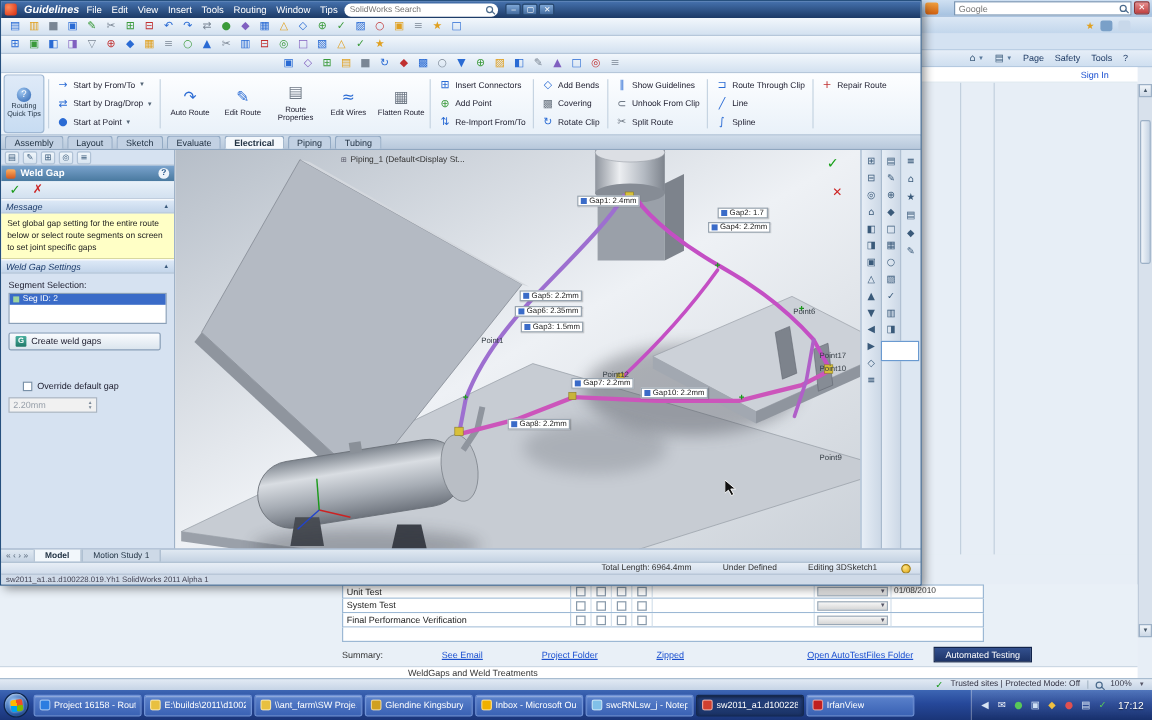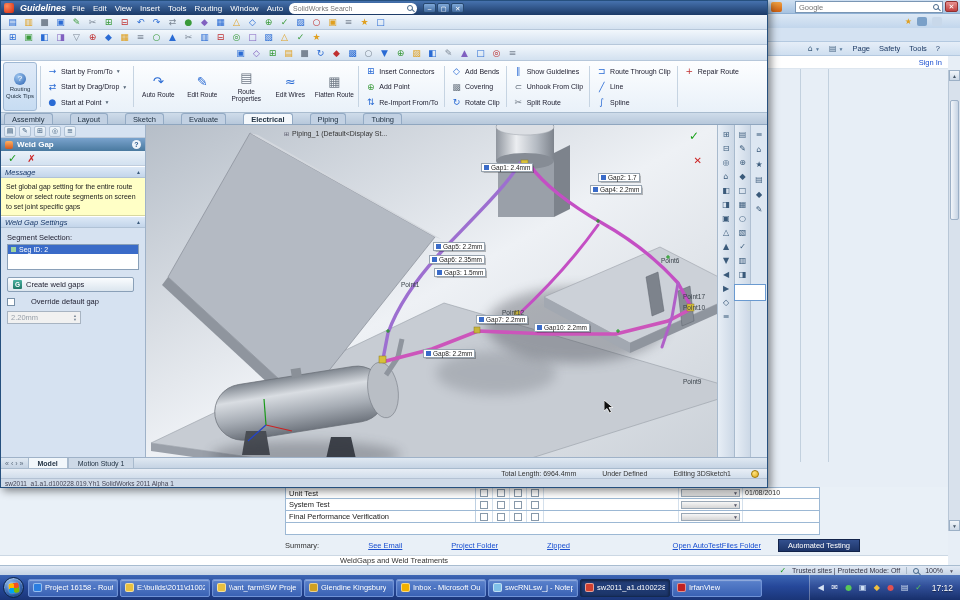--- a/index.html
+++ b/index.html
@@ -16,21 +16,21 @@
   .mag{width:6px;height:6px;border:1.3px solid #4a6a8c;border-radius:50%;position:relative;flex:none;}
   .mag::after{content:"";position:absolute;width:4px;height:1.3px;background:#4a6a8c;transform:rotate(45deg);right:-3px;bottom:-1.5px;}
   .ie-close{position:absolute;right:2px;top:1px;width:13px;height:11px;background:linear-gradient(#e89090,#c04040);border:1px solid #903030;border-radius:2px;color:#fff;font-size:7px;line-height:10px;text-align:center;}
   .ie-r2{position:absolute;left:0;top:14px;right:0;height:14px;background:linear-gradient(#dce8f5,#c2d6ec);display:flex;justify-content:flex-end;align-items:center;gap:5px;padding-right:18px;}
   .ie-r2 .mini{width:10px;height:9px;border-radius:2px;}
   .ie-r3{position:absolute;left:0;top:28px;right:0;height:14px;background:#d4e2f2;border-bottom:1px solid #b4c9e0;}
   .ie-cmd{position:absolute;left:0;top:42px;right:0;height:14px;background:linear-gradient(#e6eef8,#cfdff0);display:flex;justify-content:flex-end;align-items:center;gap:9px;padding-right:20px;font-size:7.5px;color:#17345f;border-bottom:1px solid #b4c9e0;}
   .ie-cmd .car{font-size:5px;color:#5a7a9c;}
   .cmd-item{display:flex;align-items:center;gap:2px;}
   .ie-pagehead{position:absolute;left:0;top:56px;right:12px;height:13px;background:#fff;border-bottom:1px solid #dde6ef;}
-  .signin{position:absolute;right:6px;top:2px;color:#1a4fd0;font-size:7.5px;}
+  .signin{position:absolute;right:24px;top:2px;color:#1a4fd0;font-size:7.5px;}
   .ie-page-right{position:absolute;left:752px;top:69px;right:12px;bottom:113px;background:#e7eef6;}
   .vline{position:absolute;top:0;bottom:0;width:1px;background:#c2d0de;}
   .ie-scroll{position:absolute;right:0;top:70px;width:12px;bottom:44px;background:#d8e1ec;border-left:1px solid #b8c6d6;}
   .scroll-btn{height:11px;background:linear-gradient(#f2f6fa,#ccd8e6);border:1px solid #9cb0c6;font-size:5px;color:#456;text-align:center;line-height:10px;}
   .scroll-btn.dn{position:absolute;bottom:0;left:0;right:0;}
   .scroll-thumb{position:absolute;left:1px;right:1px;top:30px;height:120px;background:linear-gradient(90deg,#f2f6fa,#c6d4e4);border:1px solid #9cb0c6;border-radius:2px;}
   .ie-band{position:absolute;left:0;top:487px;right:12px;height:68px;background:#e9f0f7;}
   .web-table{position:absolute;left:285px;top:0;width:535px;}
   .wt-row{display:flex;height:12px;background:#fff;border:1px solid #9cb8d4;border-top:none;}
   .wt-row:first-of-type{border-top:1px solid #9cb8d4;}
@@ -75,21 +75,21 @@
   .rsep{width:1px;background:#c6d4e2;margin:4px 0;flex:none;}
   .qt{width:34px;flex:none;display:flex;flex-direction:column;align-items:center;justify-content:center;font-size:6px;line-height:1.15;text-align:center;color:#234;background:linear-gradient(#dfeaf8,#c7dcf2);border:1px solid #9fb8d4;border-radius:3px;}
   .qt-ico{width:12px;height:12px;border-radius:50%;background:radial-gradient(circle at 35% 30%,#9ec6f0,#2a62b0);color:#fff;font-size:8px;line-height:12px;text-align:center;margin-bottom:1px;}
   .stack{display:flex;flex-dire/ction:column;flex-direction:column;justify-content:space-between;padding:2px 0;}
   .ritem{display:flex;align-items:center;gap:3px;font-size:7px;color:#223;white-space:nowrap;padding:0 3px;height:14px;}
   .ritem .gl{width:11px;text-align:center;font-size:9px;}
   .caret{font-size:5px;color:#567;}
   .bigs{display:flex;gap:2px;}
   .rbig{width:42px;display:flex;flex-direction:column;align-items:center;justify-content:center;text-align:center;font-size:6.5px;line-height:1.1;color:#223;gap:2px;padding:2px 1px;border-radius:3px;}
   .rbig .gl{font-size:13px;}
-  .sw-tabs{position:absolute;left:0;right:0;top:112px;height:12px;background:linear-gradient(#cfdcea,#b7c8db);display:flex;align-items:flex-end;padding-left:3px;gap:17px;border-bottom:1px solid #8fa6bf;}
+  .sw-tabs{position:absolute;left:0;right:0;top:112px;height:12px;background:linear-gradient(#cfdcea,#b7c8db);display:flex;align-items:flex-end;padding-left:3px;gap:3px;border-bottom:1px solid #8fa6bf;}
   .swtab{font-size:7.5px;padding:1px 7px 0;background:#c2d1e3;border:1px solid #93aac4;border-bottom:none;border-radius:3px 3px 0 0;color:#234;white-space:nowrap;}
   .swtab.active{background:#f4f8fc;font-weight:bold;}
 
   
   .pm-panel{position:absolute;left:0;top:124px;width:145px;bottom:30px;background:#d6e2f1;border-right:1px solid #9fb2c8;overflow:hidden;}
   .pm-tabsrow{height:13px;display:flex;gap:3px;padding:1px 3px;border-bottom:1px solid #bcc9da;align-items:center;}
   .pm-tabico{width:12px;height:11px;display:flex;align-items:center;justify-content:center;background:linear-gradient(#f0f6fb,#d8e4f0);border:1px solid #b0c2d6;border-radius:2px;}
   .pm-tabico .gl{font-size:7px;}
   .pm-header{height:13px;background:linear-gradient(#7aa3cd,#49799f);color:#fff;display:flex;align-items:center;font-size:8px;font-weight:bold;padding:0 4px;gap:4px;}
   .pm-gear{width:8px;height:8px;background:linear-gradient(#ffb060,#d05820);border-radius:2px;flex:none;}
@@ -98,23 +98,23 @@
   .pm-ok{color:#1a9a1a;font-size:11px;font-weight:bold;}
   .pm-cancel{color:#cc2222;font-size:10px;font-weight:bold;}
   .pm-sec{height:12px;background:linear-gradient(#dde9f7,#c3d5ea);color:#1a3a6a;font-style:italic;font-size:7.5px;display:flex;align-items:center;padding:0 4px;border-top:1px solid #fff;border-bottom:1px solid #b0c2d6;}
   .pm-chev{margin-left:auto;font-size:5px;color:#3a5a7c;}
   .pm-msg{background:#ffffc6;border-bottom:1px solid #d8d8a0;padding:4px 5px;font-size:7px;line-height:1.4;color:#222;}
   .pm-body{padding:5px 6px;font-size:7.5px;color:#223;}
   .seg-label{margin-bottom:2px;}
   .pm-list{background:#fff;border:1px solid #8aa0b8;height:26px;margin:2px 0 7px;}
   .pm-list-item{background:#3a6bc8;color:#fff;font-size:7px;padding:1px 3px;display:flex;gap:3px;align-items:center;}
   .pm-list-item .sq{width:5px;height:5px;background:#9fd49f;flex:none;}
-  .pm-btn{display:flex;align-items:center;gap:4px;background:linear-gradient(#fafcfe,#dbe5ee);border:1px solid #8aa0b8;border-radius:2px;padding:2px 5px;width:96%;margin-bottom:5px;font-size:7.5px;}
+  .pm-btn{display:flex;align-items:center;gap:4px;background:linear-gradient(#fafcfe,#dbe5ee);border:1px solid #8aa0b8;border-radius:2px;padding:2px 5px;width:96%;margin-bottom:25px;font-size:7.5px;}
   .pm-btn-ico{width:9px;height:9px;background:linear-gradient(#4ab0a0,#207868);color:#fff;font-size:6.5px;line-height:9px;text-align:center;border-radius:1px;font-weight:bold;flex:none;}
-  .pm-check{display:flex;gap:16px;align-items:flex-end;margin-bottom:5px;}
+  .pm-check{display:flex;gap:4px;align-items:flex-end;margin-bottom:5px;margin-left:12px;}
   .pm-checkbox{width:8px;height:8px;background:#fff;border:1px solid #7890a8;flex:none;}
   .pm-spin{width:74px;height:13px;background:#f1f1f1;border:1px solid #a8b4c2;display:flex;align-items:center;color:#98a0aa;font-size:7.5px;padding:0 3px;}
   .pm-spin .arrows{margin-left:auto;display:flex;flex-direction:column;font-size:4px;color:#7a8898;line-height:4px;}
 
   
   .viewport{position:absolute;left:145px;top:124px;width:571px;bottom:30px;overflow:hidden;background:#dfe3e8;}
   .vp-svg{position:absolute;left:0;top:0;}
   .vp-breadcrumb{position:absolute;left:138px;top:5px;font-size:7px;color:#333;display:flex;gap:3px;align-items:center;z-index:3;}
   .bc-plus{font-size:6px;color:#556;}
   .vp-ok{position:absolute;right:18px;top:4px;color:#18a018;font-size:12px;font-weight:bold;z-index:3;}
@@ -282,21 +282,21 @@
       <div class="sw-logo"></div>
       <span class="sw-brand">Guidelines</span>
       <div class="sw-menus">
         <span class="menu-item">File</span>
           <span class="menu-item">Edit</span>
           <span class="menu-item">View</span>
           <span class="menu-item">Insert</span>
           <span class="menu-item">Tools</span>
           <span class="menu-item">Routing</span>
           <span class="menu-item">Window</span>
-          <span class="menu-item">Auto</span>
+          <span class="menu-item">Tips</span>
       </div>
       <div class="sw-search">
         <input placeholder="SolidWorks Search" style="">
         <span class="mag"></span>
       </div>
       <div class="winbtns">
         <div class="winbtn">–</div>
         <div class="winbtn">▢</div>
         <div class="winbtn">✕</div>
       </div>

